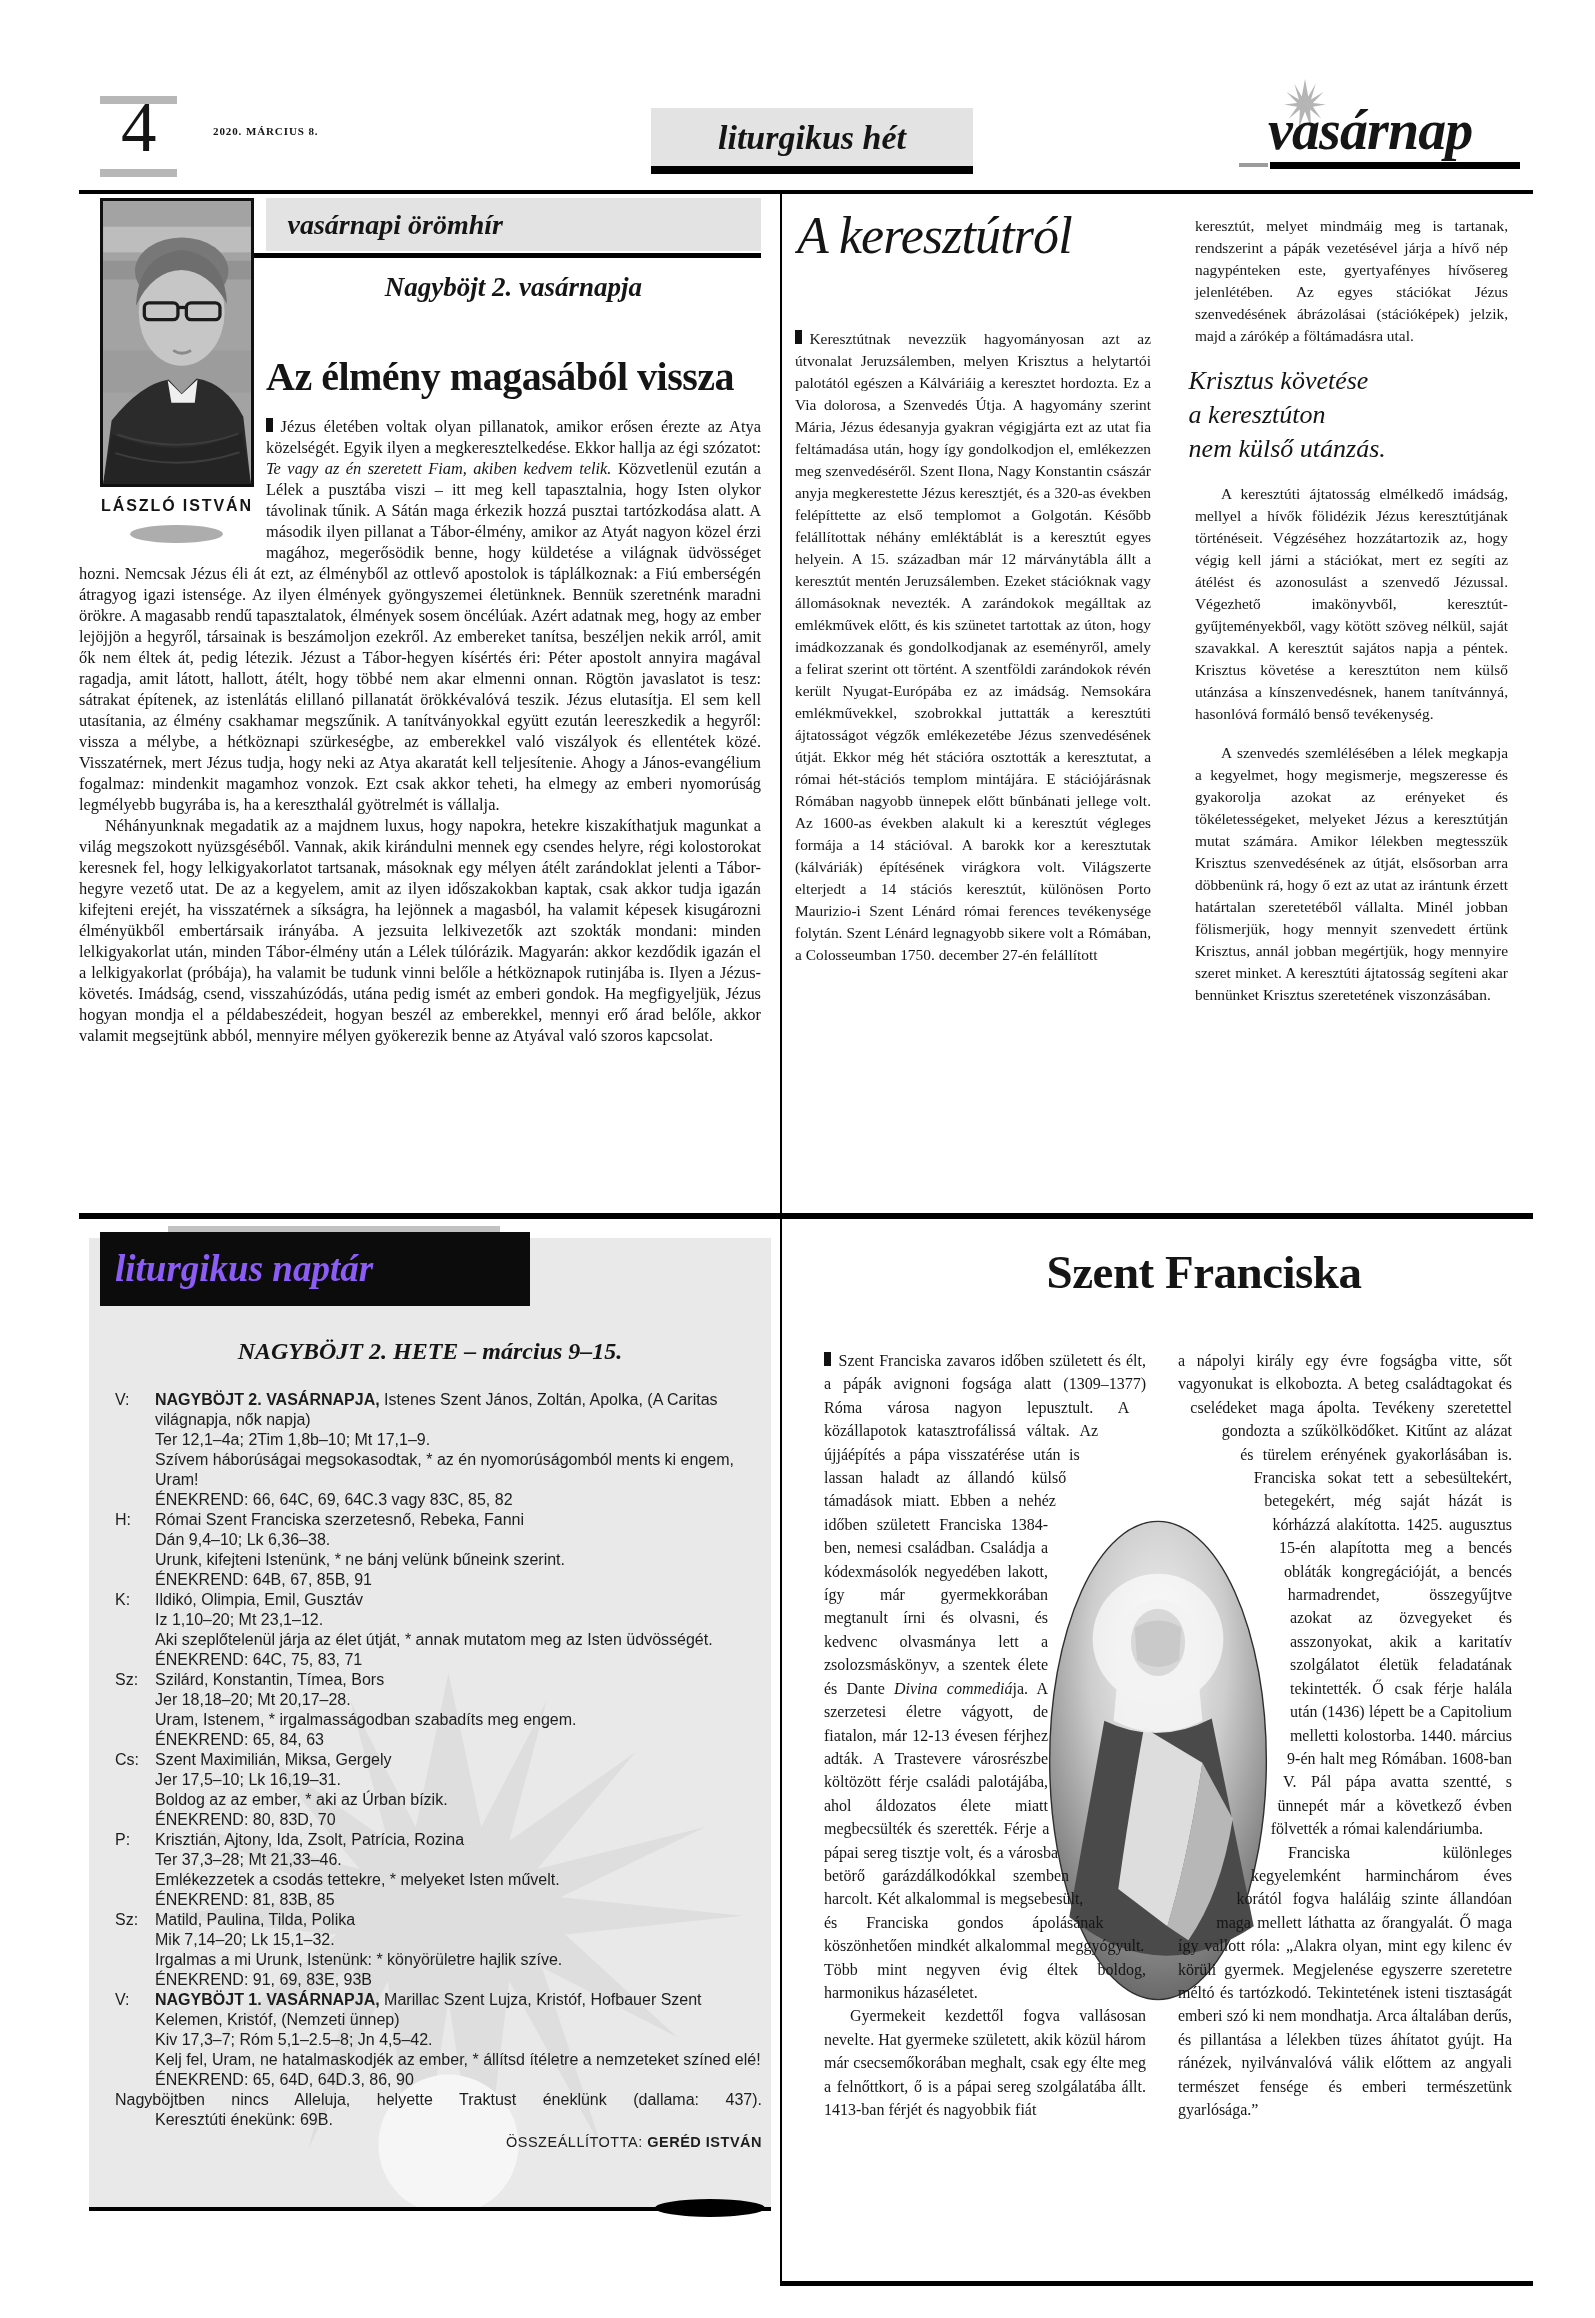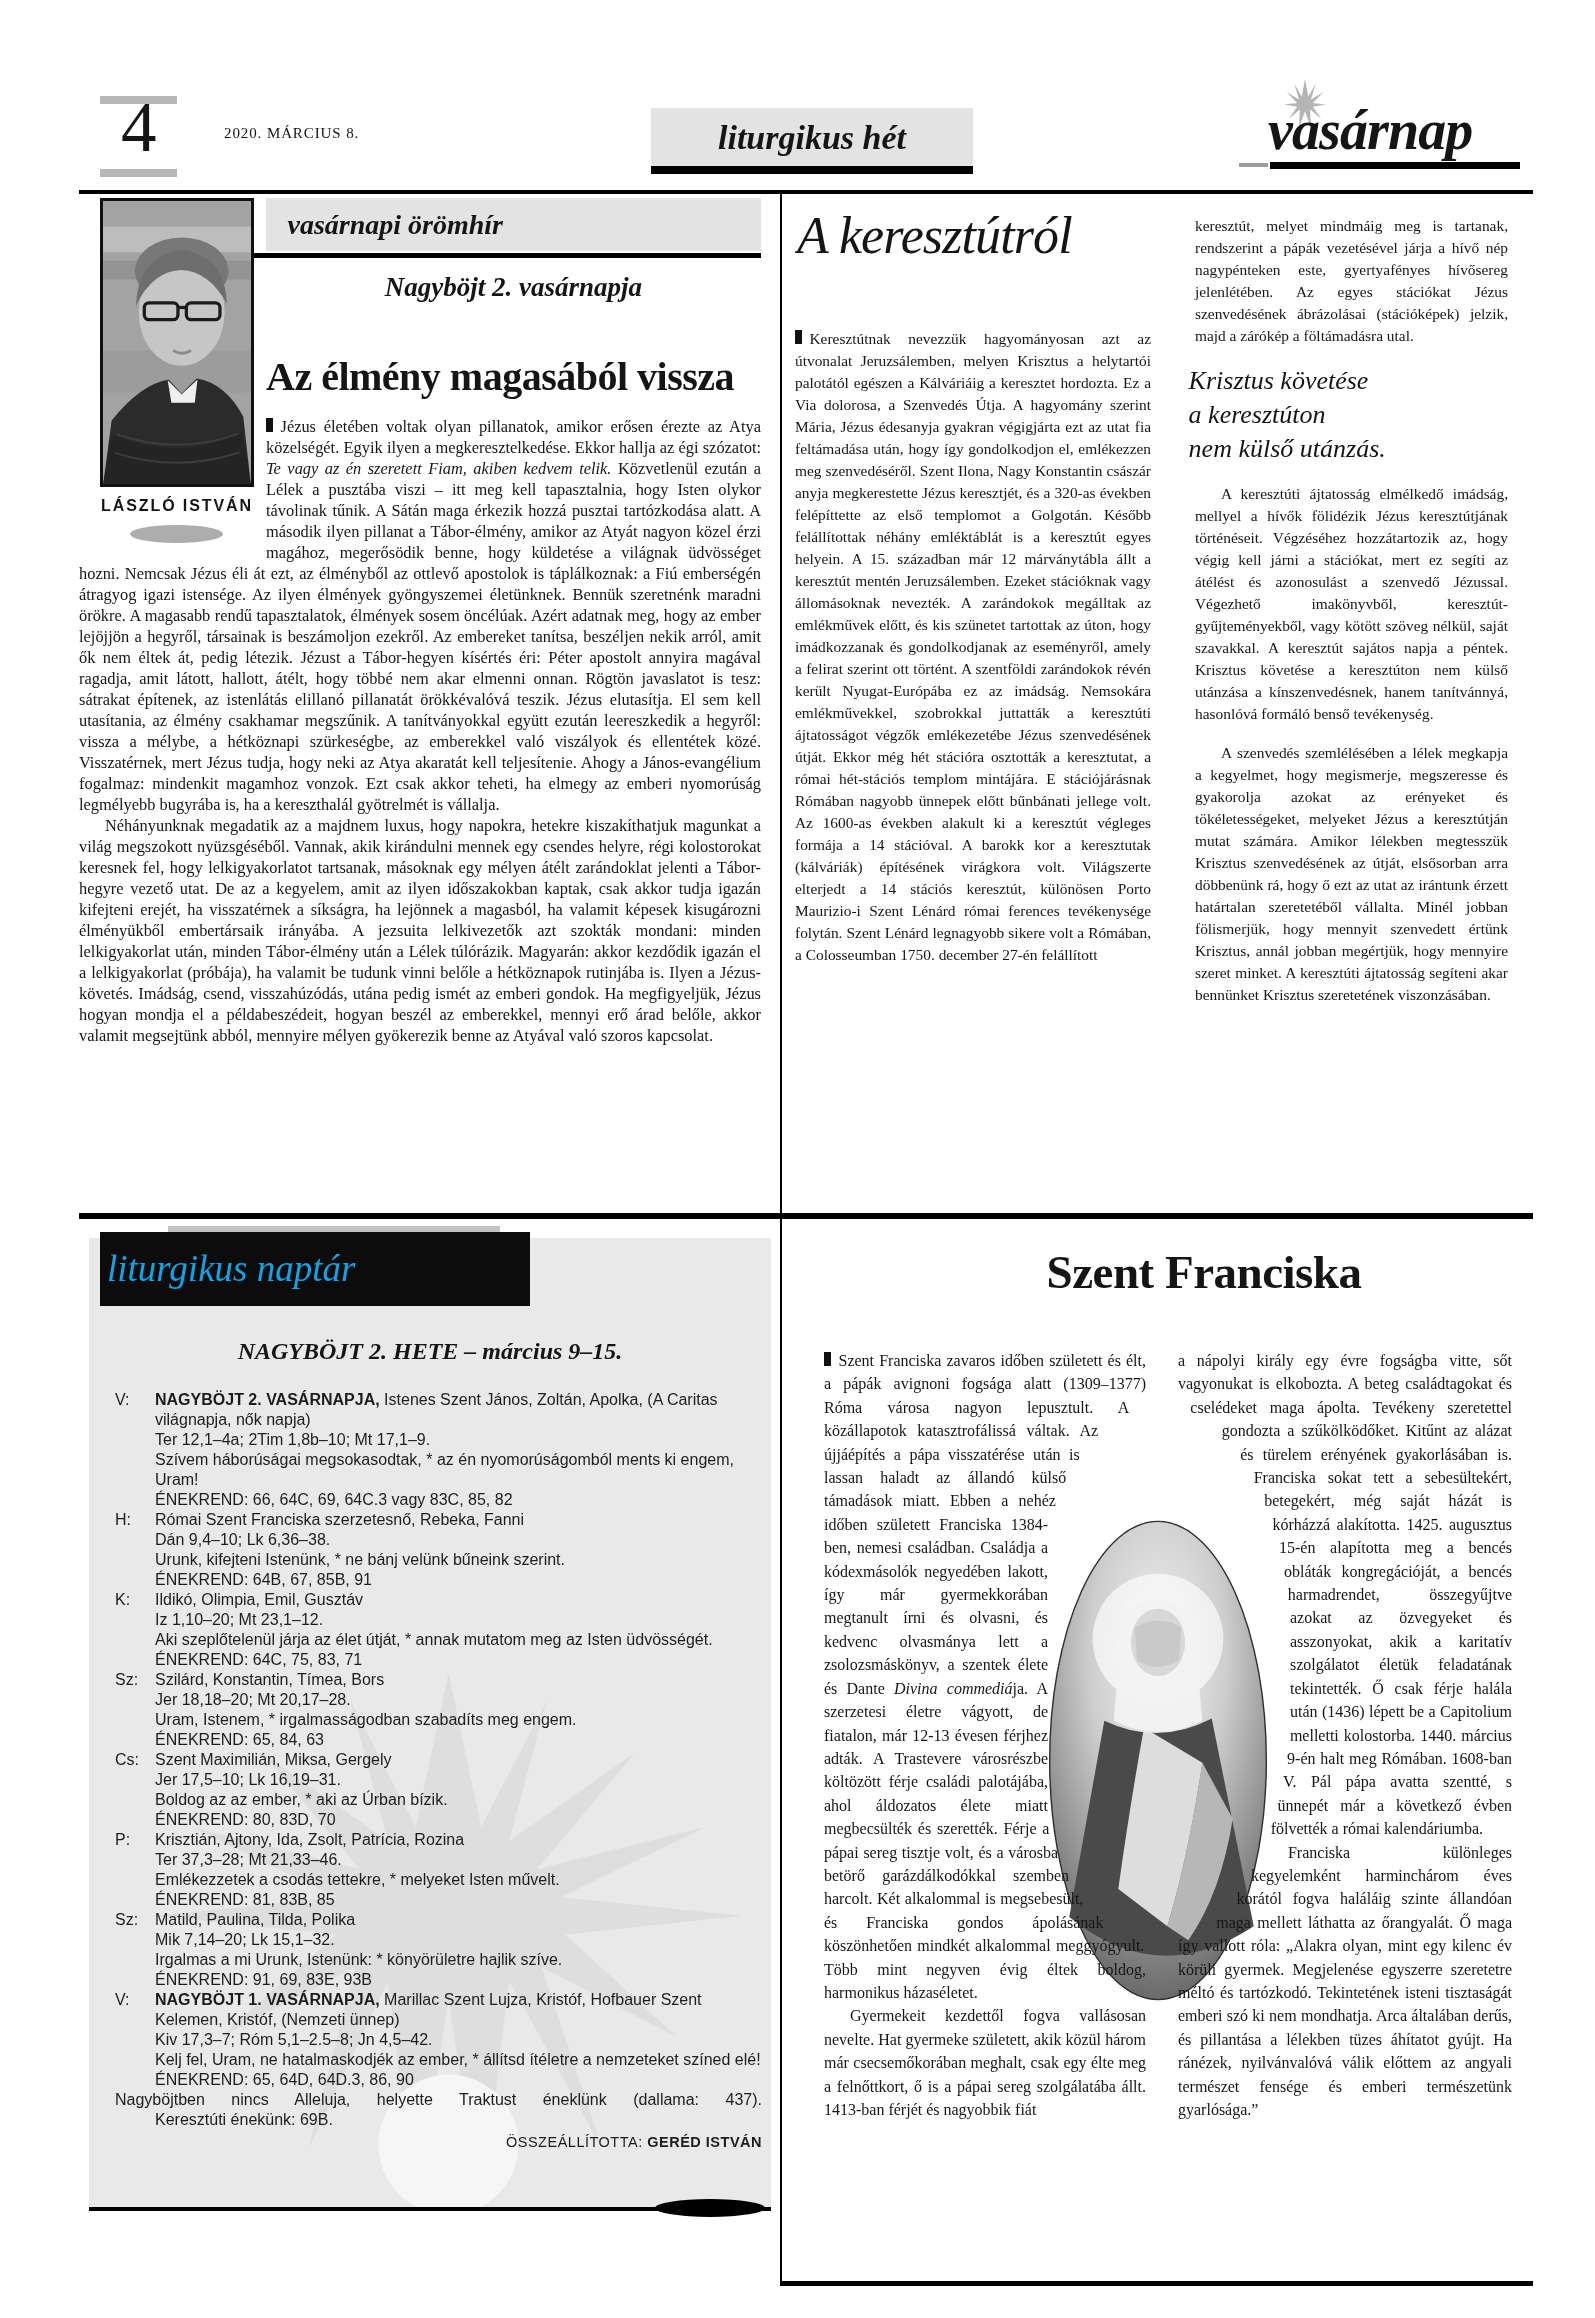--- a/index.html
+++ b/index.html
@@ -1,21 +1,21 @@
 <!DOCTYPE html>
 <html lang="hu" style="font-size:7.5px"><head>
 <meta charset="utf-8">
 <style>
   html,body{margin:0;padding:0;background:#777;}
   .page{position:relative;width:1595px;height:2319px;background:#ffffff;overflow:hidden;
         font-family:"Liberation Serif","DejaVu Serif",serif;color:#151515;}
   
   .tick{position:absolute;background:#b7b7b7;}
   .page-num{position:absolute;left:121px;top:92px;font-size:71px;line-height:1;font-weight:400;}
-  .issue-date{position:absolute;left:224px;top:125px;font-size:15px;font-weight:400;letter-spacing:0.9px;}
+  .issue-date{position:absolute;left:213px;top:125px;font-size:11px;font-weight:700;letter-spacing:0.9px;}
   .section-box{position:absolute;left:651px;top:108px;width:322px;height:59px;background:#e3e3e3;
                text-align:center;line-height:59px;font-style:italic;font-weight:700;font-size:34px;}
   .section-bar{position:absolute;left:651px;top:166px;width:322px;height:7.5px;background:#000;}
   .masthead{position:absolute;left:1268px;top:102px;font-style:italic;font-weight:700;font-size:56px;
             letter-spacing:-0.9px;line-height:1;}
   .masthead-under{position:absolute;left:1270px;top:162px;width:250px;height:6.5px;background:#000;}
   .masthead-graysq{position:absolute;left:1239px;top:163px;width:29px;height:4.2px;background:#9c9c9c;}
   .flame{position:absolute;left:1284px;top:79px;}
   .header-rule{position:absolute;left:79px;top:190px;width:1454px;height:3.7px;background:#000;}
   .vrule{position:absolute;left:780px;top:190px;width:2.3px;height:2096px;background:#000;}
@@ -45,22 +45,22 @@
   .col-right{position:absolute;left:1178px;top:198px;width:347px;height:1013px;overflow:hidden;
              font-size:15.4px;line-height:22px;text-align:justify;}
   .col-right p{margin:17px;}
   .col-right p.ind{text-indent:26px;}
   .pq{margin:17px 0 17px -12px;border-left:2.3px solid #000;padding-left:20.6px;
       font-style:italic;font-size:26px;line-height:34px;text-align:left;}
   
   .cal-bg{position:absolute;left:89px;top:1238px;width:682px;height:970px;background:#e9e9e9;}
   .cal-graystrip{position:absolute;left:168px;top:1226px;width:332px;height:6.5px;background:#c2c2c2;}
   .cal-banner{position:absolute;left:100px;top:1232px;width:430px;height:74px;background:#0c0c0c;}
-  .cal-banner span{display:inline-block;padding-left:7px;line-height:74px;color:#0ea5e9;
-                   font-style:italic;font-weight:400;font-size:37px;}
+  .cal-banner span{display:inline-block;padding-left:15px;line-height:74px;color:#8b5cf6;
+                   font-style:italic;font-weight:700;font-size:37px;}
   .cal-title{position:absolute;left:89px;top:1338px;width:682px;text-align:center;
              font-style:italic;font-weight:700;font-size:24px;}
   .cal-entries{position:absolute;left:115px;top:1390px;width:647px;
       font-family:"Liberation Sans","DejaVu Sans",sans-serif;font-size:16px;line-height:20px;color:#1d1d1d;}
   .cal-entry{position:relative;padding-left:40px;}
   .cal-label{position:absolute;left:0;top:0;}
   .cal-row{margin:0;}
   .cal-note1{text-align:justify;text-align-last:justify;}
   .cal-note2{padding-left:40px;}
   .cal-credit{margin-top:2px;text-align:right;font-family:"Liberation Sans","DejaVu Sans",sans-serif;

